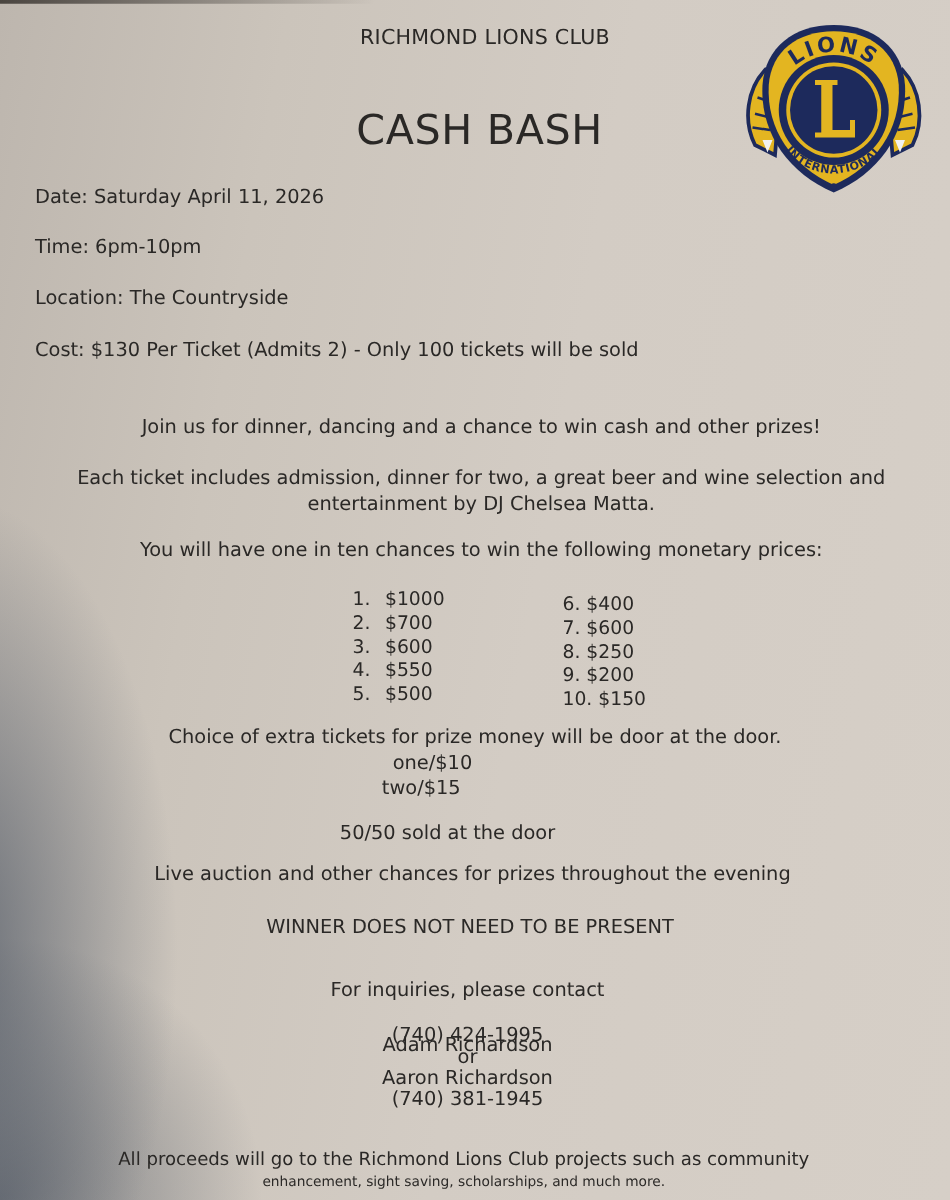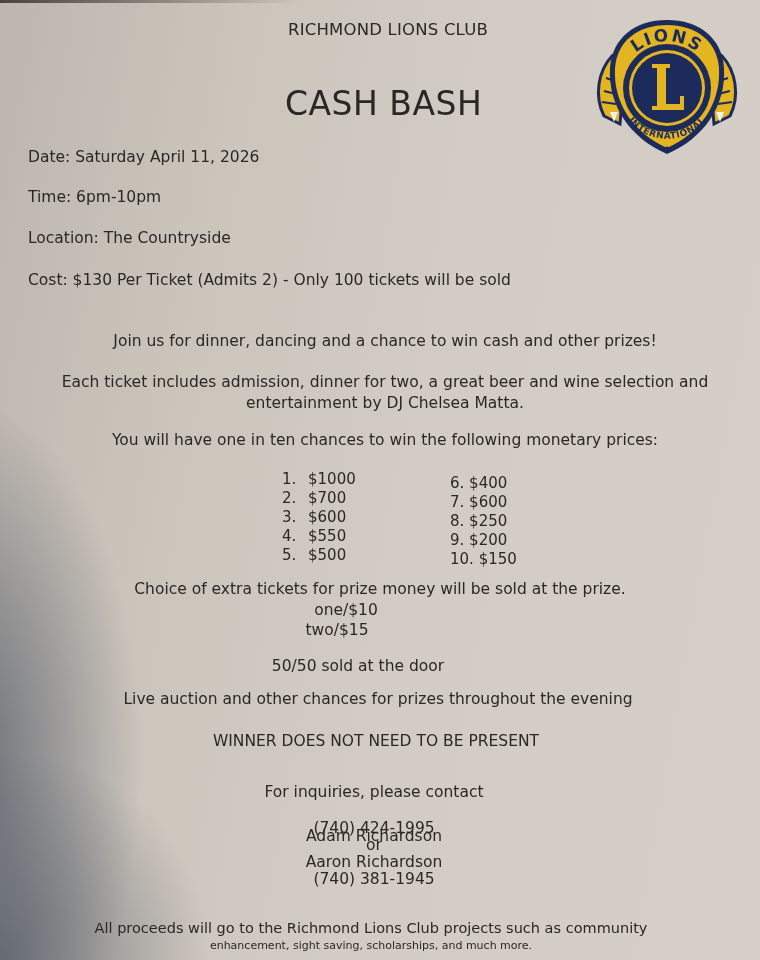--- a/index.html
+++ b/index.html
@@ -77,21 +77,21 @@
   <div><span style="display:inline-block;width:26px">5.</span><span>$500</span></div>
 </div>
 <div class="t prize" style="left:450px;top:474px;width:58px">
   <div><span>6.</span> <span>$400</span></div>
   <div><span>7.</span> <span>$600</span></div>
   <div><span>8.</span> <span>$250</span></div>
   <div><span>9.</span> <span>$200</span></div>
   <div><span>10.</span> <span>$150</span></div>
 </div>
 
-<div class="t body16 c" style="left:0;width:760px;top:580px">Choice of extra tickets for prize money will be sold at the prize.</div>
+<div class="t body16 c" style="left:0;width:760px;top:580px">Choice of extra tickets for prize money will be door at the door.</div>
 <div class="t body16 c" style="left:0;width:692px;top:601px">one/$10</div>
 <div class="t body16 c" style="left:0;width:674px;top:621px">two/$15</div>
 <div class="t body16 c" style="left:0;width:716px;top:657px">50/50 sold at the door</div>
 <div class="t body16 c" style="left:0;width:756px;top:690px">Live auction and other chances for prizes throughout the evening</div>
 <div class="t body16 c" style="left:0;width:752px;top:732px">WINNER DOES NOT NEED TO BE PRESENT</div>
 
 <div class="t body16 c" style="left:0;width:748px;top:783px">For inquiries, please contact</div>
 <div class="t body16 c" style="left:0;width:748px;top:827px">Adam Richardson</div>
 <div class="t body16 c" style="left:0;width:748px;top:819px">(740) 424-1995</div>
 <div class="t body16 c" style="left:0;width:748px;top:836px">or</div>

